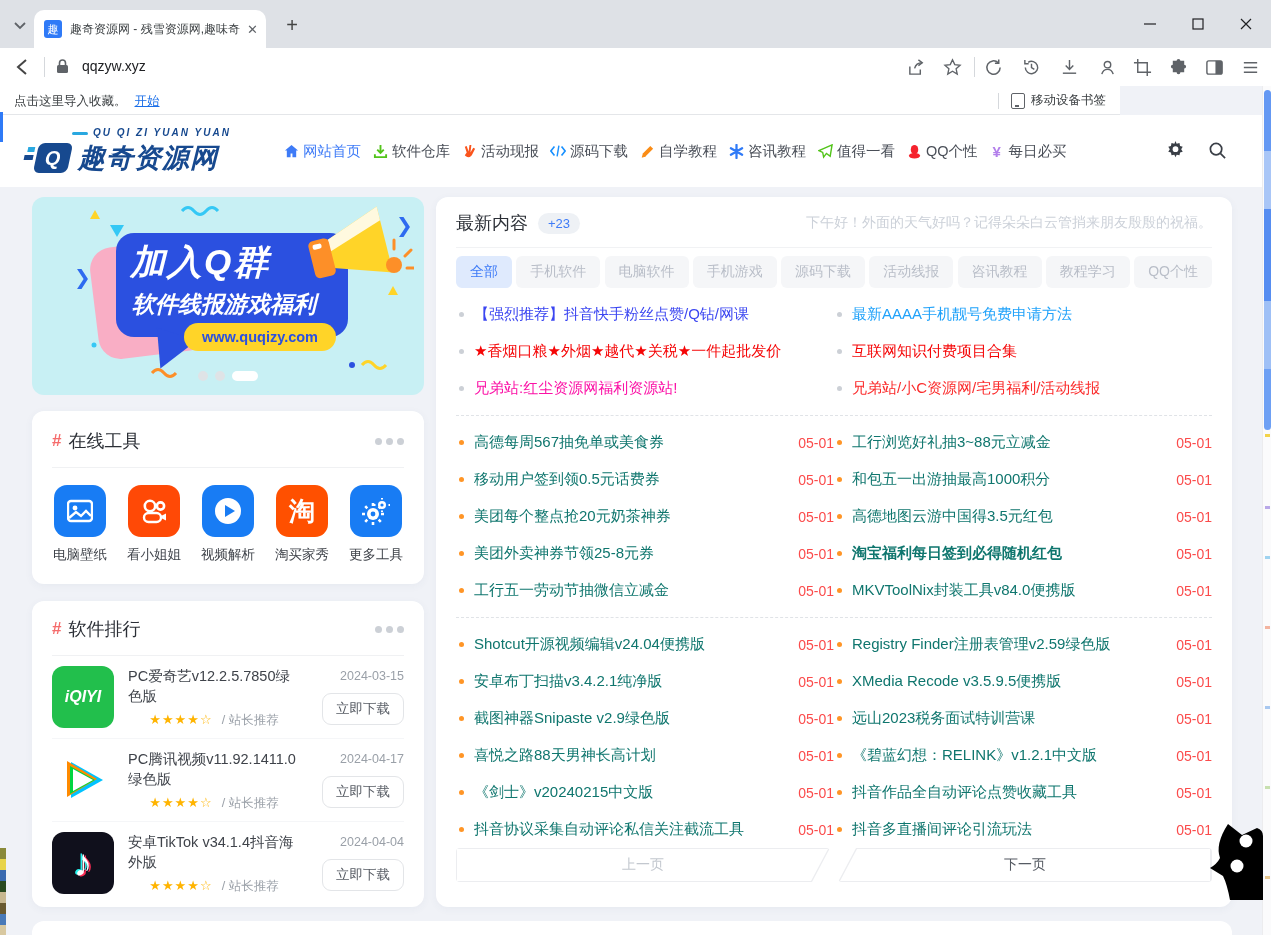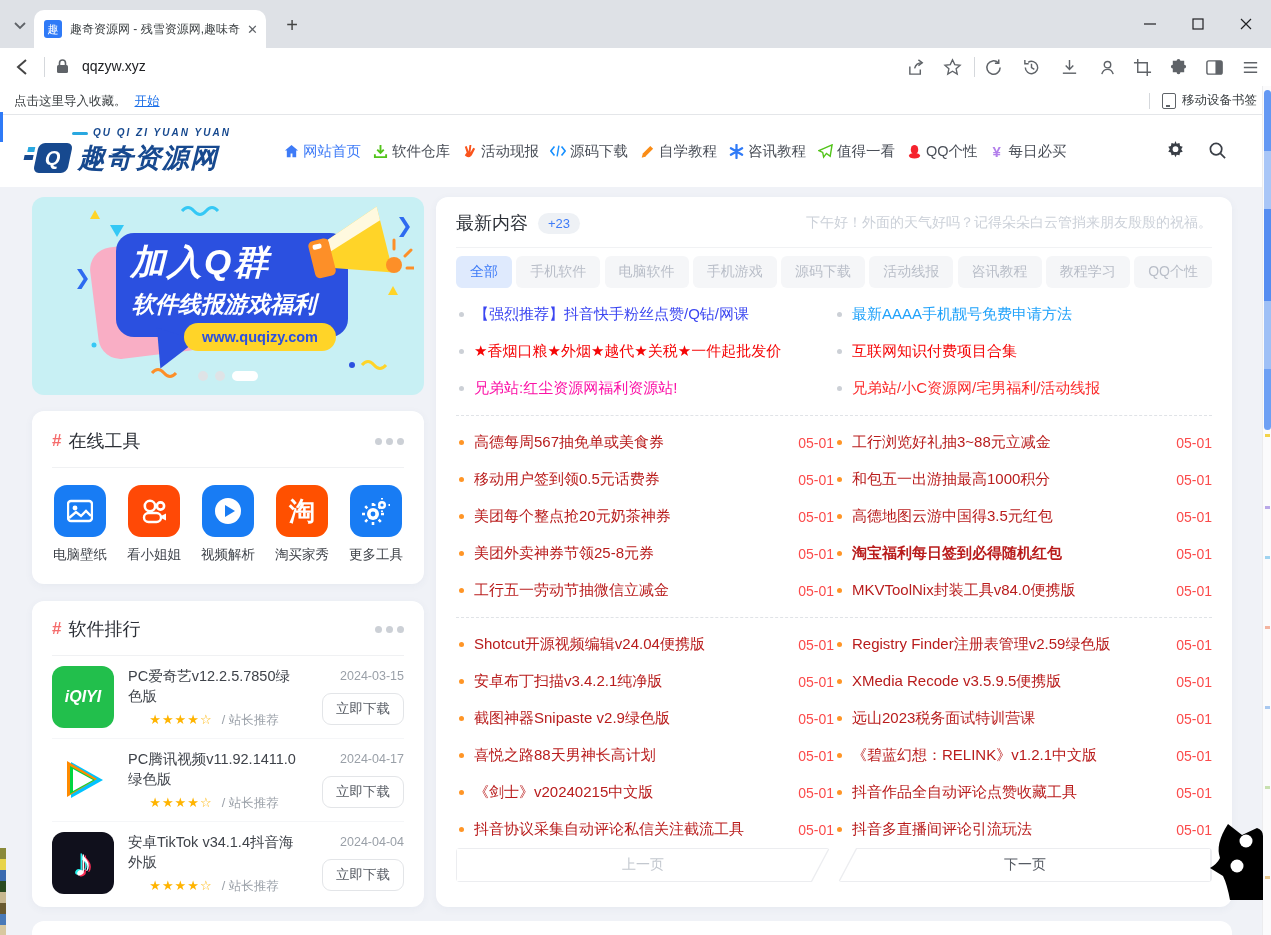--- a/index.html
+++ b/index.html
@@ -14,21 +14,21 @@
   .tab-title { font-size:12px; color:#3c4043; margin-left:8px; white-space:nowrap; overflow:hidden; flex:1; }
   .tab-close { font-size:13px; color:#5f6368; margin-left:6px; flex:none; }
   .newtab { position:absolute; left:280px; top:13px; width:24px; height:24px; color:#444; font-size:20px; font-weight:300; display:flex; align-items:center; justify-content:center; }
   .winctl { position:absolute; top:10px; height:28px; display:flex; align-items:center; justify-content:center; color:#202124; }
   .toolbar { position:absolute; left:0; top:48px; width:1271px; height:38px; background:#fff; }
   .back-btn { position:absolute; left:12px; top:8px; width:22px; height:22px; }
   .tb-divider { position:absolute; width:1px; height:20px; background:#d5d8dc; top:9px; }
   .lock { position:absolute; left:56px; top:10px; }
   .url { position:absolute; left:82px; top:10px; font-size:14px; color:#202124; }
   .tb-ico { position:absolute; top:8px; width:22px; height:22px; display:flex; align-items:center; justify-content:center; }
-  .bookmarks { position:absolute; left:0; top:86px; width:1271px; height:29px; background:#fff; border-bottom:1px solid #e4e6e9; }
+  .bookmarks { position:absolute; left:0; top:86px; width:1120px; height:29px; background:#fff; border-bottom:1px solid #e4e6e9; }
   .bm-left { position:absolute; left:14px; top:7px; font-size:12.5px; color:#3c4043; }
   .bm-start { color:#1a6ee8; text-decoration:underline; margin-left:8px; }
   .bm-right { position:absolute; right:14px; top:6px; display:flex; align-items:center; font-size:12.5px; color:#3c4043; }
   .bm-r-div { width:1px; height:16px; background:#d5d8dc; margin-right:12px; }
   .bm-ficon { width:14px; height:16px; border:1.5px solid #5f6368; border-radius:2px; margin-right:6px; position:relative; }
   .bm-ficon::after { content:""; position:absolute; left:3px; bottom:1px; width:4px; height:2px; background:#5f6368; }
 
   
   .site-header { position:absolute; left:0; top:115px; width:1271px; height:72px; background:#fff; }
   .logo { position:absolute; left:36px; top:12px; width:210px; }
@@ -103,21 +103,21 @@
   .lt-hr { height:1px; background:#f1f2f4; margin-top:12px; }
   .lt-tabs { display:flex; justify-content:space-between; margin-top:8px; }
   .lt-tab { background:#f5f6f8; color:#b9bec8; border-radius:6px; font-size:14px; padding:7px 14px; white-space:nowrap; }
   .lt-tab.on { background:#dfeafd; color:#3e7bf7; }
   .sect { display:flex; }
   .sect .colm { flex:1; min-width:0; }
   .row { display:flex; align-items:center; height:37px; }
   .row .blt { width:5px; height:5px; border-radius:50%; flex:none; margin:0 10px 0 3px; }
   .featured .blt { background:#ccd0d6; }
   .lists .blt { background:#ff9526; }
-  .row .ttl { font-size:15px; color:#b91c1c; white-space:nowrap; overflow:hidden; text-overflow:ellipsis; }
+  .row .ttl { font-size:15px; color:#0f766e; white-space:nowrap; overflow:hidden; text-overflow:ellipsis; }
   .row .dt { margin-left:auto; font-size:14px; color:#fb4b4b; padding-left:12px; flex:none; }
   .row .ttl.b { font-weight:bold; }
   .dash { border-bottom:1px dashed #e0e3e7; margin:8px 0; }
   .featured { margin-top:8px; }
   .pager { display:flex; margin-top:0; height:34px; }
   .pg { position:relative; flex:1; }
   .pg .in { position:absolute; inset:0; display:flex; align-items:center; justify-content:center; font-size:14px; }
   .pg-l { margin-right:4px; }
   .pg-r { margin-left:4px; }
   .pg-l .bor { position:absolute; inset:0; background:#ecedf0; clip-path:polygon(0 0,100% 0,calc(100% - 18px) 100%,0 100%); border-radius:4px; }

